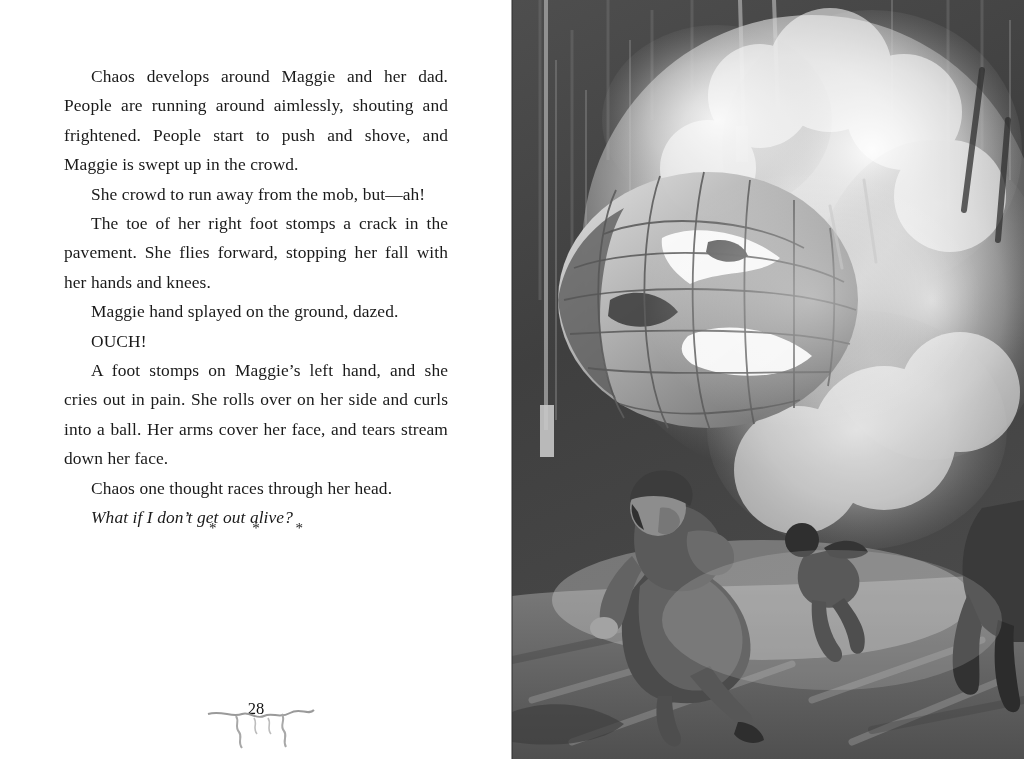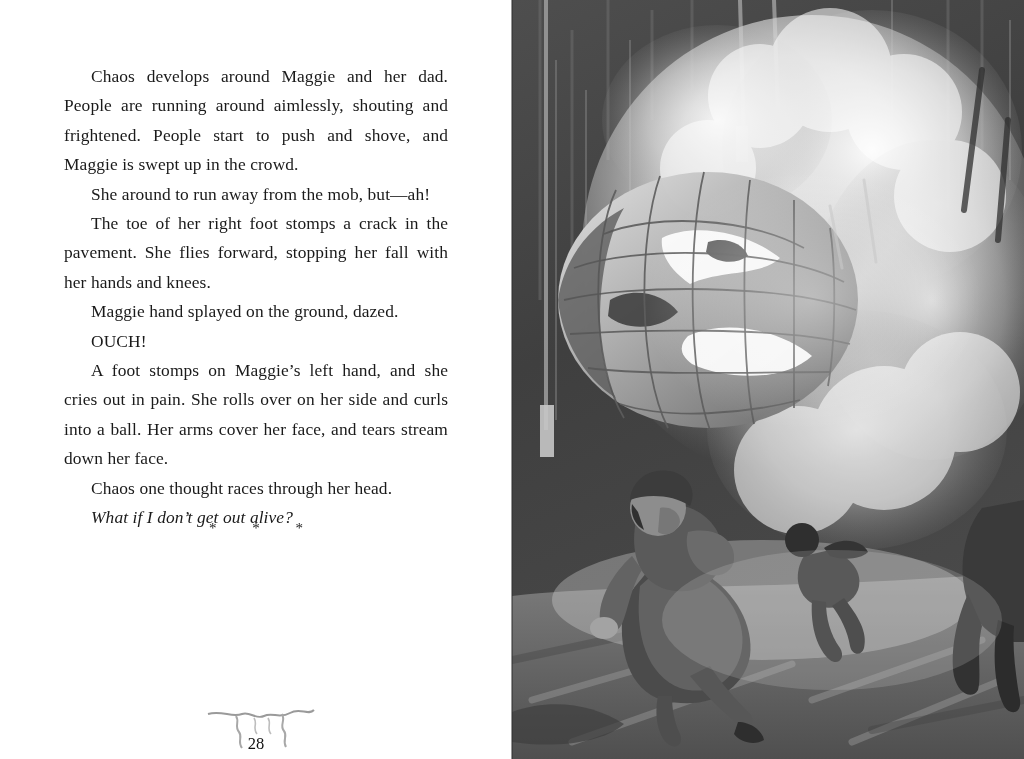--- a/index.html
+++ b/index.html
@@ -58,21 +58,20 @@
   }
 
   .folio {
     position: absolute;
     left: 0;
     top: 699px;
     width: 512px;
     text-align: center;
     font-size: 16.5px;
     color: #111;
-    margin-top: 35px;
   }
 
   
   .flourish {
     position: absolute;
     left: 206px;
     top: 700px;
     width: 110px;
     height: 52px;
     pointer-events: none;
@@ -103,21 +102,21 @@
 </style>
 </head>
 <body>
 
 <div class="page">
 
   <div class="text-page">
 
     <div class="body-text">
       <p>Chaos develops around Maggie and her dad. People are running around aimlessly, shouting and frightened. People start to push and shove, and Maggie is swept up in the crowd.</p>
-      <p>She around to run away from the mob, but—ah!</p>
+      <p>She crowd to run away from the mob, but—ah!</p>
       <p>The toe of her right foot stomps a crack in the pavement. She flies forward, stopping her fall with her hands and knees.</p>
       <p>Maggie hand splayed on the ground, dazed.</p>
       <p>OUCH!</p>
       <p>A foot stomps on Maggie’s left hand, and she cries out in pain. She rolls over on her side and curls into a ball. Her arms cover her face, and tears stream down her face.</p>
       <p>Chaos one thought races through her head.</p>
       <p class="italic">What if I don’t get out alive?</p>
     </div>
 
     <div class="stars">*  *  *</div>
 

